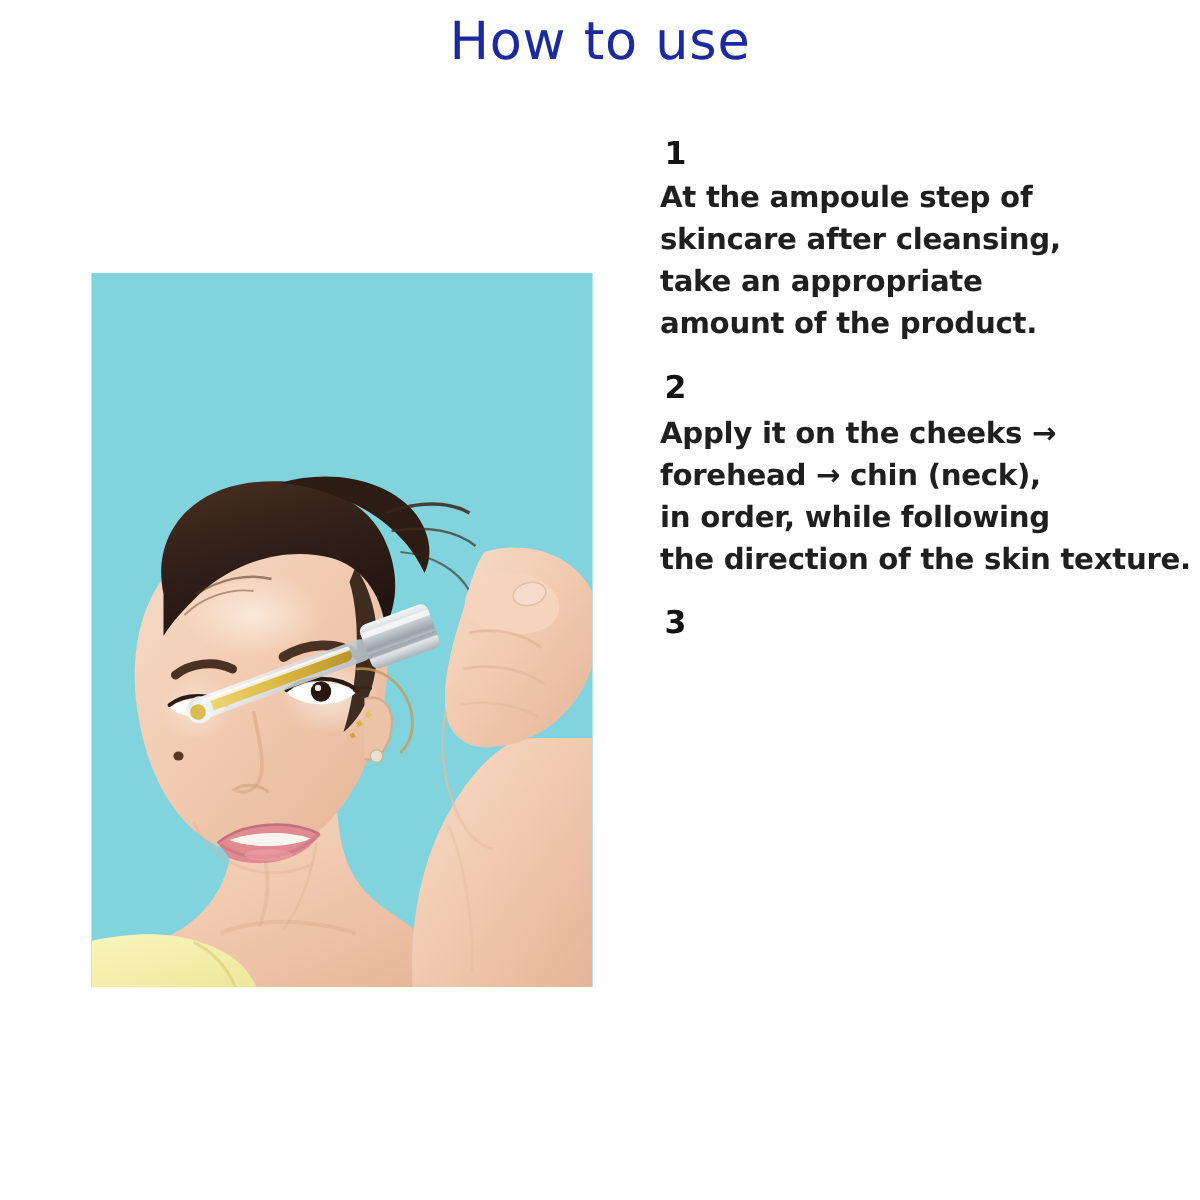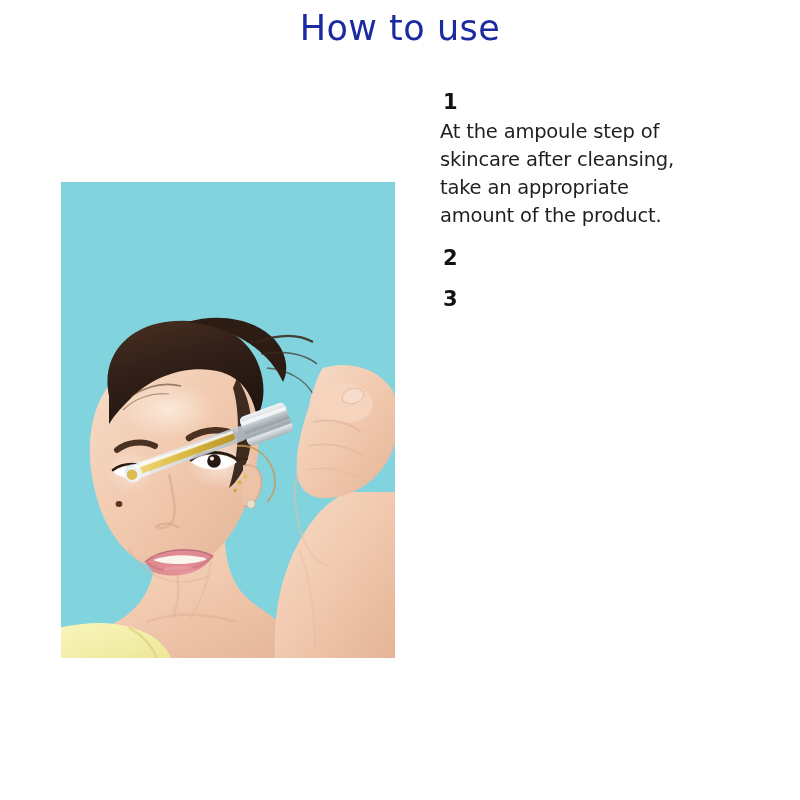--- a/index.html
+++ b/index.html
@@ -61,21 +61,21 @@
     font-size: 21px;
     font-weight: bold;
     color: #121212;
     line-height: 1.15;
     margin: 0 0 4px 3px;
     letter-spacing: 0;
   }
   .step-body {
     font-family: "DejaVu Sans", sans-serif;
     font-size: 19.5px;
-    font-weight: 400;
+    font-weight: 700;
     color: #1f1f1f;
     line-height: 1.44;
     margin: 0;
     white-space: pre-line;
     letter-spacing: -0.2px;
   }
   .step-1 { margin-top: 0px; }
   .step-2 { margin-top: 16px; }
   .step-3 { margin-top: 16px; }
 </style>
@@ -269,19 +269,23 @@
   <div class="step step-1">
     <div class="step-number">1</div>
     <p class="step-body">At the ampoule step of
 skincare after cleansing,
 take an appropriate
 amount of the product.</p>
   </div>
 
   <div class="step step-2">
     <div class="step-number">2</div>
+    <p class="step-body">Apply it on the cheeks →
+forehead → chin (neck),
+in order, while following
+the direction of the skin texture.</p>
   </div>
 
   <div class="step step-3">
     <div class="step-number">3</div>
   </div>
 
 </div>
 
 </body></html>

